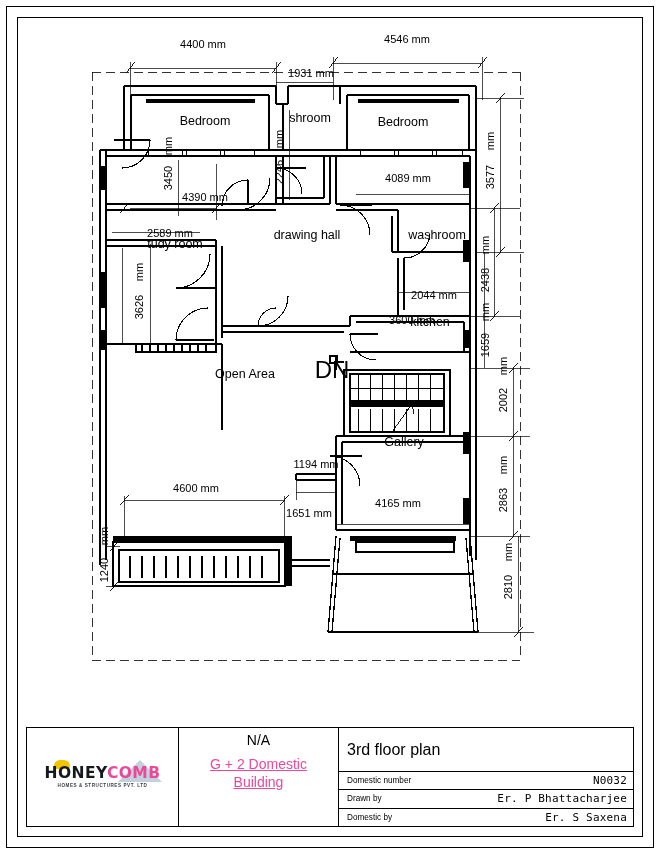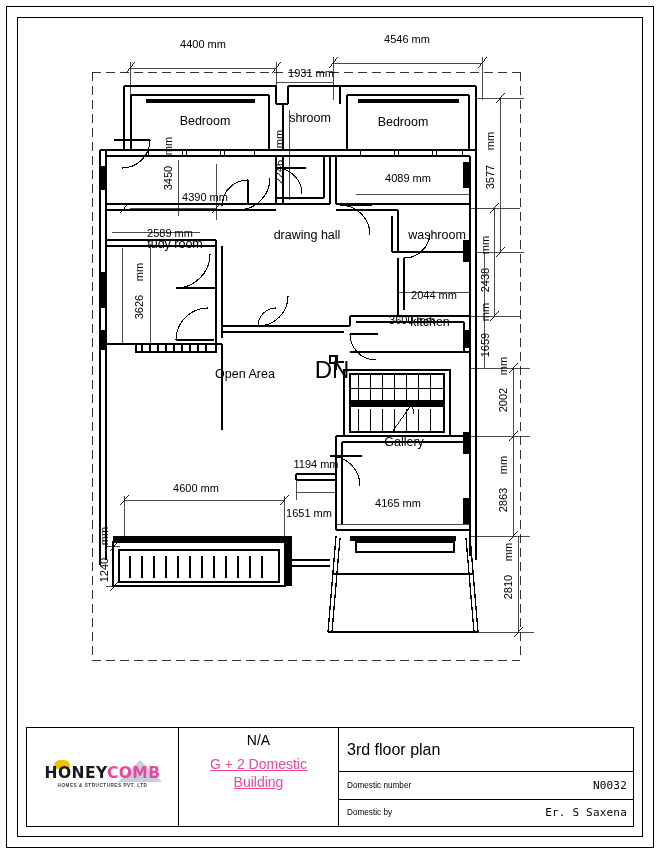--- a/index.html
+++ b/index.html
@@ -592,20 +592,24 @@
     </div>
 
     <div class="tb-right">
       <div class="tb-sheet-title">3rd floor plan</div>
       <div class="tb-rows" id="tb-rows">
           <div class="tb-row">
             <span class="k">Domestic number</span>
             <span class="v">N0032</span>
           </div>
           <div class="tb-row">
+            <span class="k">Drawn by</span>
+            <span class="v">Er. P Bhattacharjee</span>
+          </div>
+          <div class="tb-row">
             <span class="k">Domestic by</span>
             <span class="v">Er. S Saxena</span>
           </div>
         </div>
     </div>
 
   </div>
 
 </div>
 

